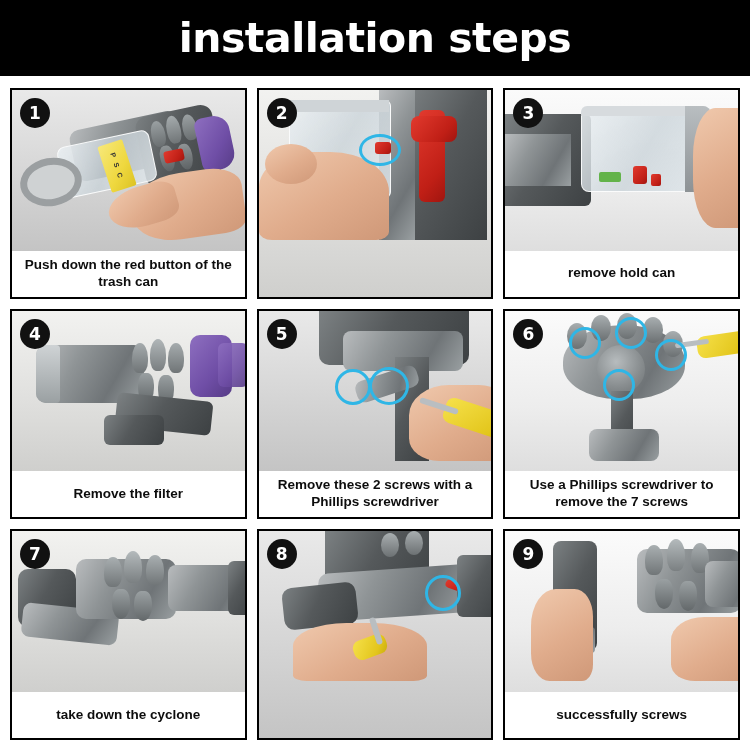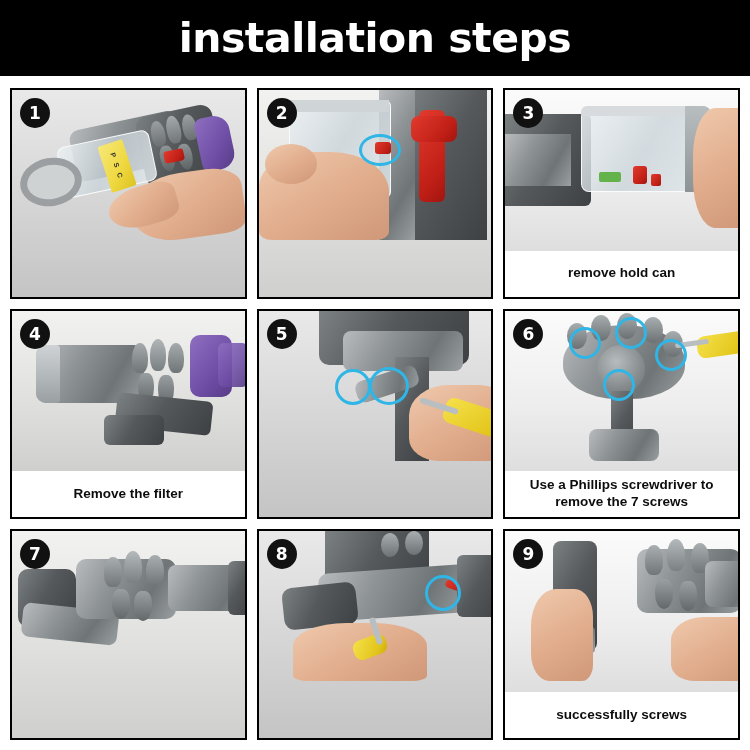--- a/index.html
+++ b/index.html
@@ -164,20 +164,21 @@
         <div class="sh tag-yellow" style="left:92px;top:52px;width:26px;height:48px;border-radius:2px;transform:rotate(-18deg);display:flex;align-items:center;justify-content:center;">
           <span style="writing-mode:vertical-rl;letter-spacing:2px;">P S C</span>
         </div>
 
         <div class="sh hand" style="left:120px;top:82px;width:112px;height:66px;border-radius:46% 30% 20% 40%;transform:rotate(-8deg);"></div>
         <div class="sh hand" style="left:96px;top:96px;width:70px;height:40px;border-radius:50% 30% 30% 50%;transform:rotate(-16deg);"></div>
 
         <div class="sh red" style="left:152px;top:60px;width:20px;height:12px;border-radius:3px;transform:rotate(-12deg);"></div>
         <div class="badge">1</div>
       </div>
+      <div class="caption two-line">Push down the red button of the trash can</div>
     </div>
 
     <div class="card">
       <div class="photo">
         <div class="bg-light"></div>
 
         <div class="sh darkmetal" style="left:146px;top:0px;width:82px;height:150px;"></div>
         <div class="sh metal" style="left:120px;top:0px;width:36px;height:150px;"></div>
 
         <div class="sh clearbin" style="left:30px;top:10px;width:100px;height:96px;border-radius:6px;"></div>
@@ -255,20 +256,21 @@
 
         <div class="sh hand" style="left:150px;top:74px;width:100px;height:76px;border-radius:40% 30% 20% 30%;"></div>
 
         <div class="sh yellow" style="left:184px;top:96px;width:76px;height:26px;border-radius:8px;transform:rotate(18deg);"></div>
         <div class="sh" style="left:160px;top:92px;width:40px;height:6px;background:#b9bec1;border-radius:3px;transform:rotate(18deg);"></div>
 
         <div class="sh bluecircle" style="left:76px;top:58px;width:30px;height:30px;"></div>
         <div class="sh bluecircle" style="left:110px;top:56px;width:34px;height:32px;"></div>
         <div class="badge">5</div>
       </div>
+      <div class="caption two-line">Remove these 2 screws with a Phillips screwdriver</div>
     </div>
 
     <div class="card">
       <div class="photo">
         <div class="bg-white"></div>
 
         <div class="sh metal" style="left:58px;top:14px;width:122px;height:74px;border-radius:50% 50% 45% 45%;"></div>
 
         <div class="sh" style="left:62px;top:12px;width:20px;height:26px;background:linear-gradient(180deg,#a8aeb0,#6c7173);border-radius:50%;"></div>
         <div class="sh" style="left:86px;top:4px;width:20px;height:26px;background:linear-gradient(180deg,#a8aeb0,#6c7173);border-radius:50%;"></div>
@@ -306,20 +308,21 @@
           <div style="position:absolute;left:20px;top:0px;width:18px;height:32px;background:linear-gradient(180deg,#b4babc,#7b8082);border-radius:50% 50% 40% 40%;"></div>
           <div style="position:absolute;left:42px;top:4px;width:18px;height:30px;background:linear-gradient(180deg,#a9afb1,#717678);border-radius:50% 50% 40% 40%;"></div>
           <div style="position:absolute;left:8px;top:38px;width:18px;height:30px;background:linear-gradient(180deg,#9aa0a2,#63686a);border-radius:40% 40% 50% 50%;"></div>
           <div style="position:absolute;left:30px;top:40px;width:18px;height:30px;background:linear-gradient(180deg,#9aa0a2,#63686a);border-radius:40% 40% 50% 50%;"></div>
         </div>
 
         <div class="sh metal" style="left:156px;top:34px;width:84px;height:46px;border-radius:8px;"></div>
         <div class="sh darkmetal" style="left:216px;top:30px;width:26px;height:54px;border-radius:6px;"></div>
         <div class="badge">7</div>
       </div>
+      <div class="caption">take down the cyclone</div>
     </div>
 
     <div class="card">
       <div class="photo">
         <div class="bg-grey"></div>
 
         <div class="sh darkmetal" style="left:66px;top:0px;width:104px;height:70px;border-radius:0 0 10px 10px;"></div>
         <div class="sh metal" style="left:60px;top:38px;width:150px;height:48px;border-radius:10px;transform:rotate(-4deg);"></div>
         <div class="sh darkmetal" style="left:24px;top:54px;width:74px;height:42px;border-radius:10px;transform:rotate(-6deg);"></div>
 

